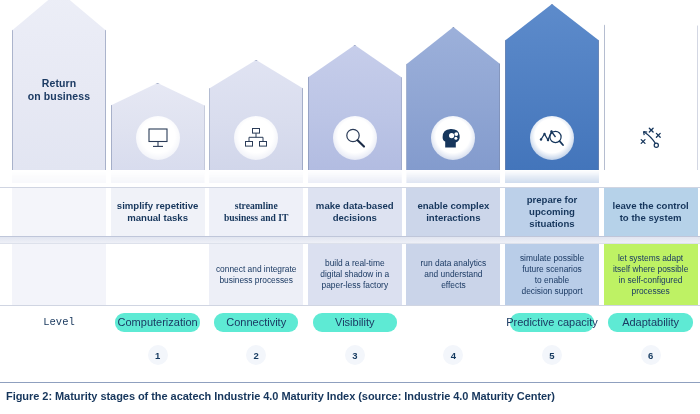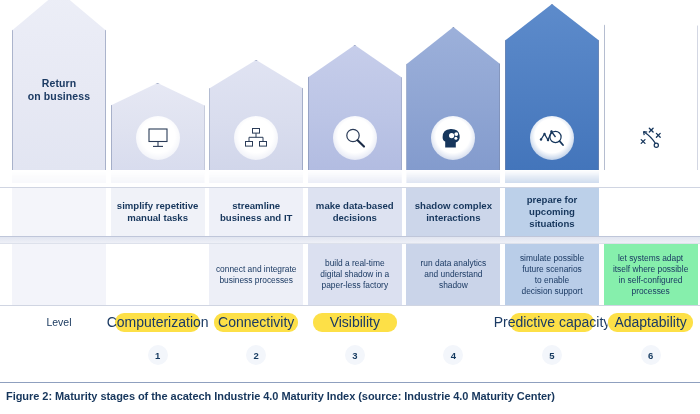--- a/index.html
+++ b/index.html
@@ -95,24 +95,24 @@
     color: #1b3a63;
     padding: 0 5px;
   }
   .cell-level {
     top: 311px; height: 22px;
   }
   .level-pill {
     width: 90%;
     height: 19px;
     border-radius: 9px;
-    background: #fde047;
+    background: #5eead4;
     box-shadow: 0 0 0 1px rgba(255,255,255,0.85);
     display: flex; align-items: center; justify-content: center;
-    font-size: 14px;
+    font-size: 11px;
     color: #1b3a63;
     white-space: nowrap;
   }
 
   
   .tail {
     position: absolute;
     left: 0; width: 94px;
     top: 305px; height: 72px;
     clip-path: polygon(0% 0%, 100% 0%, 100% 62%, 50% 100%, 0% 62%);
@@ -136,21 +136,21 @@
   .rowlabel {
     position: absolute;
     left: 12px; width: 94px;
     display: flex; align-items: center; justify-content: center;
     font-weight: bold; color: #16365c;
     text-align: center;
   }
   .rl-return { top: 80px; height: 34px; font-size: 10.5px; line-height: 14px; }
   .rl-obj  { top: 188px; height: 48px; font-size: 10.5px; }
   .rl-blk  { top: 244px; height: 61px; font-size: 10.5px; }
-  .rl-lvl  { top: 311px; height: 22px; font-size: 10.5px; font-weight: normal; }
+  .rl-lvl  { top: 311px; height: 22px; font-size: 10.5px; font-weight: normal; font-family: Liberation Mono, monospace; }
 
   
   .hline {
     position: absolute;
     left: 0; width: 700px;
     height: 1px;
     background: rgba(150,162,190,0.45);
   }
   .hline.soft { background: rgba(170,180,205,0.40); }
 
@@ -246,21 +246,21 @@
             <rect x="8.5" y="1.5" width="7" height="4.6" fill="none" stroke="#2b3c58" stroke-width="1"></rect>
             <rect x="1.5" y="14.5" width="7" height="4.6" fill="none" stroke="#2b3c58" stroke-width="1"></rect>
             <rect x="15.5" y="14.5" width="7" height="4.6" fill="none" stroke="#2b3c58" stroke-width="1"></rect>
             <line x1="12" y1="6.1" x2="12" y2="10.3" stroke="#2b3c58" stroke-width="1"></line>
             <line x1="5" y1="10.3" x2="19" y2="10.3" stroke="#2b3c58" stroke-width="1"></line>
             <line x1="5" y1="10.3" x2="5" y2="14.5" stroke="#2b3c58" stroke-width="1"></line>
             <line x1="19" y1="10.3" x2="19" y2="14.5" stroke="#2b3c58" stroke-width="1"></line>
           </svg>
         </div>
         <div class="tail" style="background: linear-gradient(rgb(214, 218, 236), rgb(209, 214, 234));"></div>
-        <div class="cell cell-objectives" style="background: rgb(238, 240, 248);">
+        <div class="cell cell-objectives" style="background: rgb(238, 240, 248); font-family: Liberation Serif, serif;">
           <div>
             <div>streamline</div>
             <div>business and IT</div>
           </div>
         </div>
         <div class="cell cell-blocks" style="background: rgb(237, 239, 247);">
           <div>
             <div>connect and integrate</div>
             <div>business processes</div>
           </div>
@@ -309,28 +309,28 @@
           <svg width="25" height="24" viewBox="0 0 25 24">
             <path d="M4.2 21.5 L4.2 15.5 Q1.6 14.6 1.6 11.2 Q1.6 3.4 9.5 3.0 Q17.5 2.6 18.6 9.2 Q19.4 14.8 14.8 16.4 L14.8 21.5 Z" fill="#16365c"></path>
             <circle cx="10.6" cy="9.6" r="2.6" fill="#ffffff"></circle>
             <circle cx="15.3" cy="8.1" r="1.9" fill="#ffffff"></circle>
             <circle cx="14.9" cy="12.3" r="1.5" fill="#ffffff"></circle>
           </svg>
         </div>
         <div class="tail" style="background: linear-gradient(rgb(142, 164, 210), rgb(131, 155, 205));"></div>
         <div class="cell cell-objectives" style="background: rgb(204, 214, 234);">
           <div>
-            <div>shadow complex</div>
+            <div>enable complex</div>
             <div>interactions</div>
           </div>
         </div>
         <div class="cell cell-blocks" style="background: rgb(202, 212, 233);">
           <div>
             <div>run data analytics</div>
-            <div>and understand shadow</div>
+            <div>and understand effects</div>
           </div>
         </div>
         <div class="badge">4</div>
       </div>
       <div class="stage" style="left: 505px;">
         <div class="reflection" style="background: linear-gradient(rgb(67, 117, 187), rgb(79, 127, 194));"></div>
         <div class="arrow-wrap" style="height: 166px;">
           <div class="arrow flat" style="height: 166px; background: linear-gradient(rgb(93, 139, 203) 0%, rgb(79, 127, 194) 55%, rgb(67, 117, 187) 100%);"></div>
         </div>
         <div class="icon-disc">
@@ -379,21 +379,27 @@
               <line x1="11.3" y1="2.2" x2="15.1" y2="6.0"></line>
               <line x1="15.1" y1="2.2" x2="11.3" y2="6.0"></line>
               <line x1="18.4" y1="7.4" x2="22.2" y2="11.2"></line>
               <line x1="22.2" y1="7.4" x2="18.4" y2="11.2"></line>
               <line x1="3.2" y1="13.6" x2="7.0" y2="17.4"></line>
               <line x1="7.0" y1="13.6" x2="3.2" y2="17.4"></line>
             </g>
           </svg>
         </div>
         <div class="tail"></div>
-        <div class="cell cell-blocks" style="background: #86efac; align-items: center;">
+        <div class="cell cell-objectives" style="background: rgb(182, 210, 233);">
+          <div>
+            <div>leave the control</div>
+            <div>to the system</div>
+          </div>
+        </div>
+        <div class="cell cell-blocks" style="background: #bef264; align-items: center;">
           <div>
             <div>let systems adapt</div>
             <div>itself where possible</div>
             <div>in self-configured</div>
             <div>processes</div>
           </div>
         </div>
         <div class="cell cell-level">
           <div class="level-pill">Adaptability</div>
         </div>

